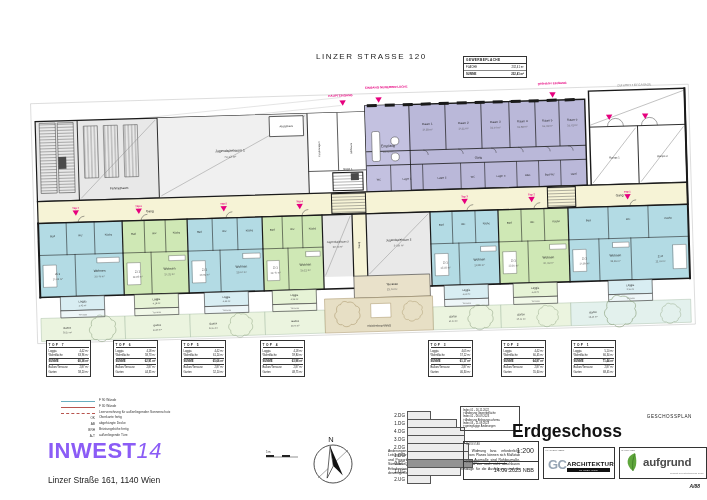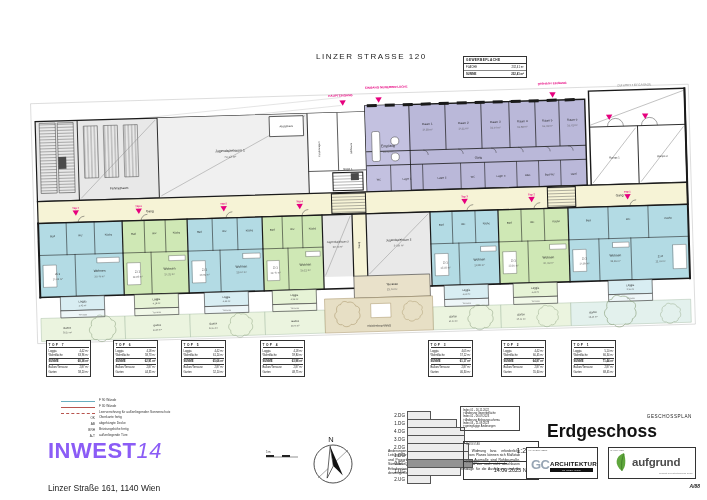--- a/index.html
+++ b/index.html
@@ -29,42 +29,42 @@
   .lsw{width:40px;flex:none;display:flex;justify-content:flex-end;padding-right:4px;align-items:center;height:4px}
   .lln{width:34px;height:0;border-top:1.2px solid #6aaec0;margin-top:1px}
   .lrd{border-top-color:#b8544e}
   .ldsh{border-top-style:dashed}
   .labbr{font-size:3.2px;color:#333}
   .ltx{color:#333;line-height:1.15}
   
   .inwest{left:48px;top:438px;}
   .inwest .big{font-size:22px;font-weight:bold;letter-spacing:.5px;color:#8b5cf6;}
   .inwest .big i{font-weight:300;font-style:italic}
-  .inwest .addr{font-size:8.5px;color:#222;margin-top:19px}
+  .inwest .addr{font-size:8.5px;color:#222;margin-top:11px}
   
   .disc{left:388px;top:449px;width:132px;font-size:3.4px;line-height:1.3;color:#222;text-align:justify;}
   
   .floors{left:381px;top:411px;}
   .frow{display:flex;align-items:center;height:8px}
   .flab{width:24px;text-align:right;font-size:4.6px;padding-right:2px;color:#222}
   .fbar{height:7px;background:#ededed;border:.4px solid #555;}
   .fbar.act{background:#929292}
   .gline{height:0;border-top:.6px solid #333;width:34px}
   
   .revs{left:460px;top:406px;width:54px;border:.5px solid #444;font-size:2.7px;line-height:1.25;padding:1.5px 2px;color:#222;}
   
   .sbox{left:463px;top:441px;width:74px;height:19px;border:.6px solid #333;}
   .dbox{left:463px;top:460px;width:74px;height:19px;border:.6px solid #333;border-top:none;}
   .blab{font-size:2.6px;color:#555;padding:1px 0 0 2px}
   .bval{text-align:right;padding-right:4px;font-size:7px;margin-top:1px}
   .bval2{text-align:right;padding-right:4px;font-size:5.5px;margin-top:2.5px}
   
   .gplan{left:552px;top:414px;width:140px;text-align:right;font-size:4.6px;letter-spacing:.6px;color:#222}
-  .erd{left:512px;top:421px;width:180px;text-align:center;font-size:17.5px;font-weight:bold;color:#111}
-  .logos{left:526px;top:447px;display:flex;gap:10px}
+  .erd{left:512px;top:421px;width:180px;text-align:left;font-size:17.5px;font-weight:bold;color:#111}
+  .logos{left:543px;top:447px;display:flex;gap:4px}
   .lbox{border:.6px solid #333;height:30px;position:relative;background:#fff}
   .lbox .cap{position:absolute;left:1.5px;top:1px;font-size:2.2px;color:#666}
   .gc{width:70px}
   .gc .gctxt{position:absolute;left:4px;top:9px;font-size:13px;font-weight:bold;color:#97a5b4;letter-spacing:-.5px}
   .gc .arch{position:absolute;left:23px;top:12px;font-size:6.2px;font-weight:bold;color:#111;letter-spacing:.2px}
   .gc .bar{position:absolute;left:23px;top:19.5px;width:43px;height:4.5px;background:#111;color:#fff;font-size:2px;text-align:center;line-height:4.5px;letter-spacing:.3px}
   .wg{width:86px}
   .wg .wgname{position:absolute;left:23px;top:8px;font-size:11.5px;font-weight:bold;color:#4c4c4c;letter-spacing:-.2px}
   .wg .wgcap{position:absolute;left:0;right:2px;top:24px;font-size:2.2px;color:#777;text-align:right}
   .a88{left:655px;top:483px;width:45px;text-align:right;font-style:italic;font-weight:bold;font-size:5px;color:#222}

